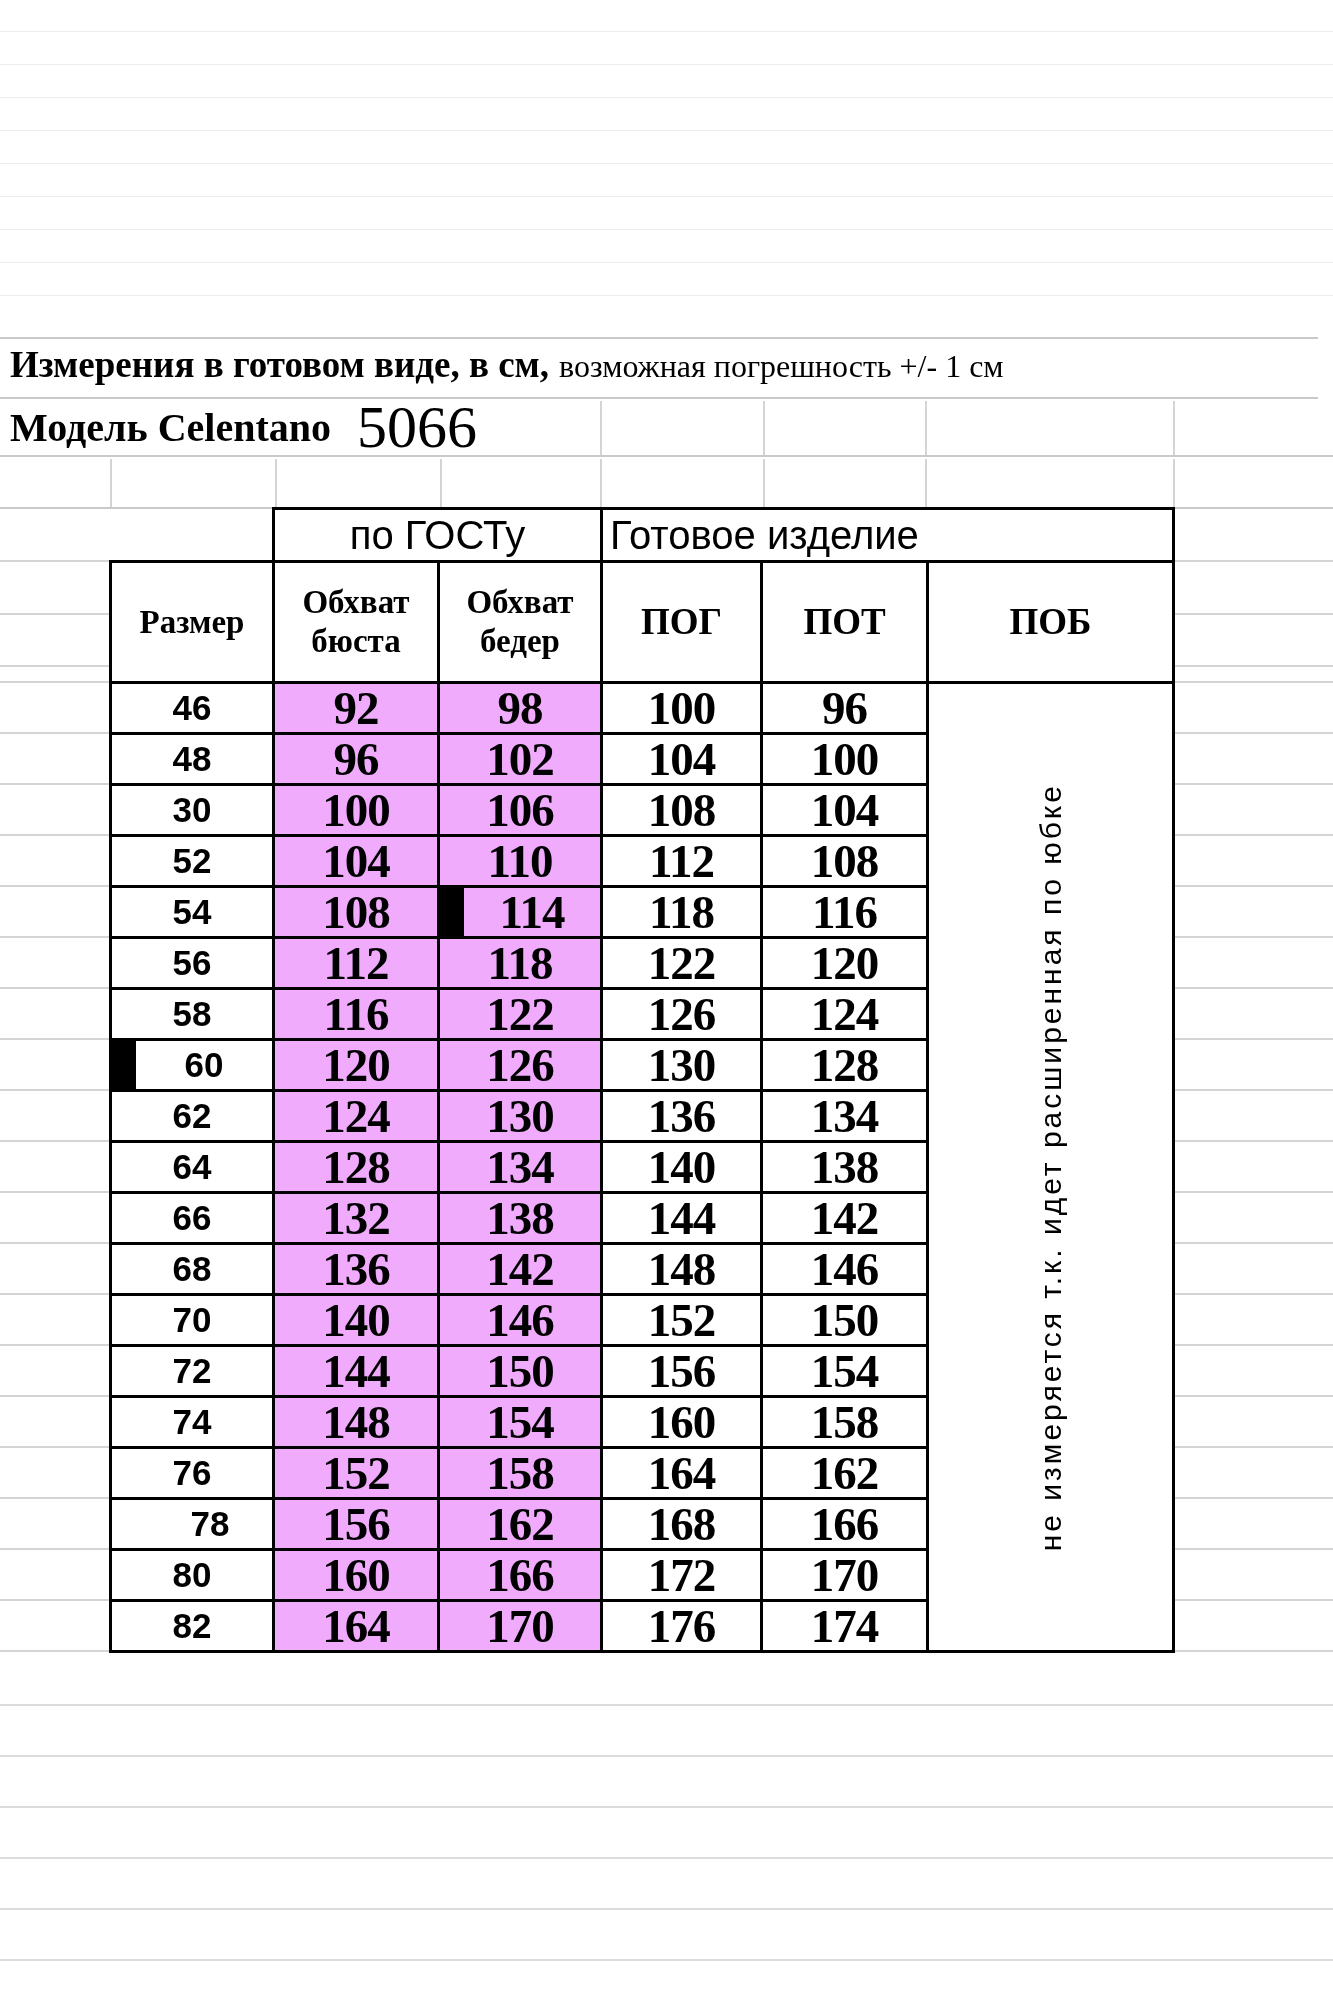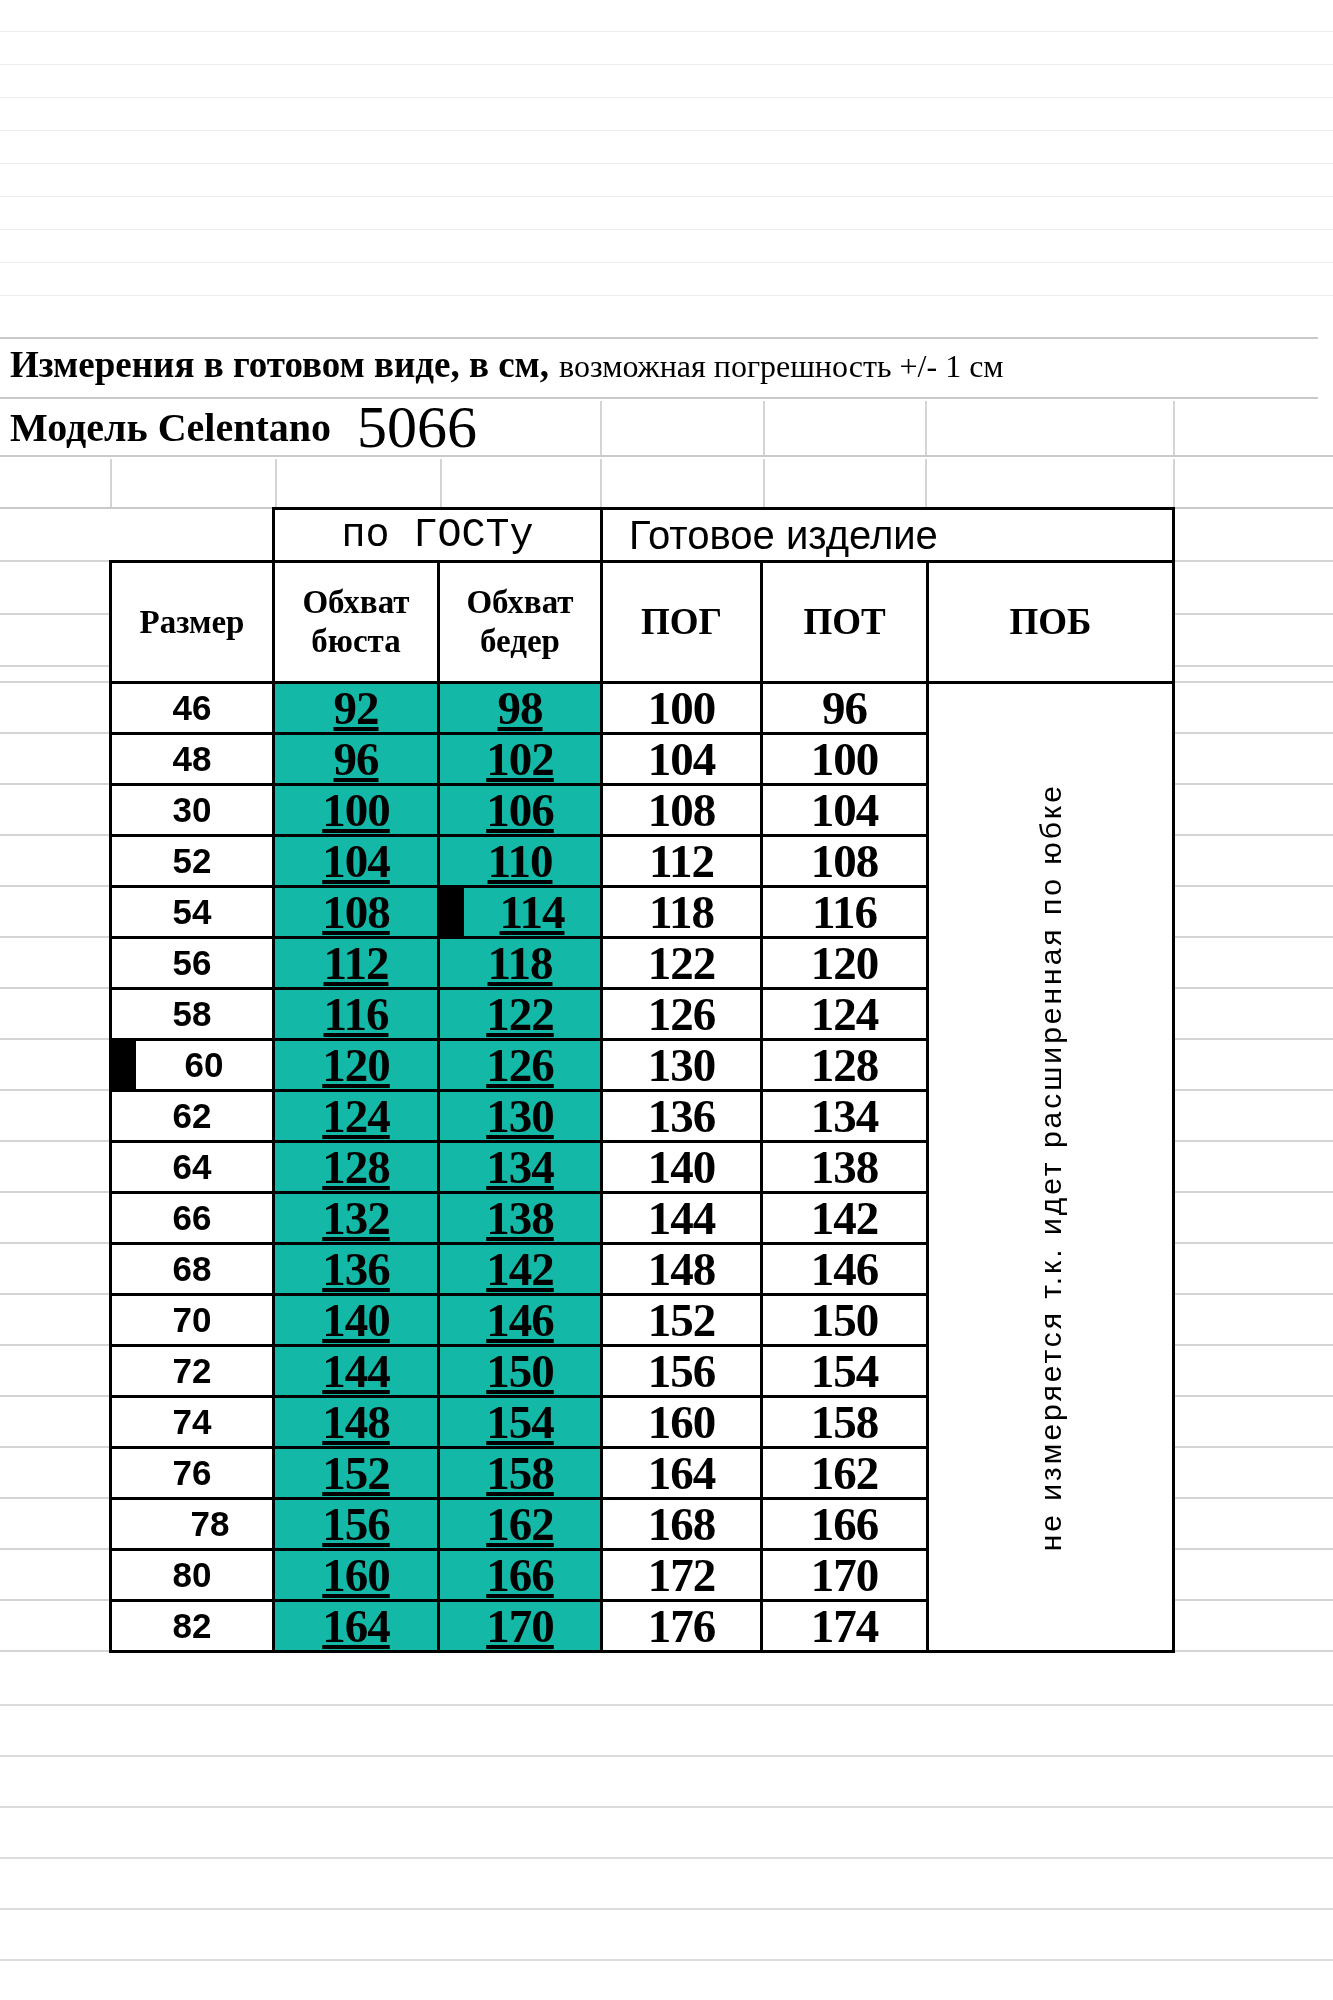--- a/index.html
+++ b/index.html
@@ -43,22 +43,22 @@
   .group-row {
     position:absolute; left:272px; top:507px;
     display:grid; grid-template-columns:325px 569px; gap:3px;
     padding:3px 3px 0 3px; background:#000;
   }
   .gcell {
     height:50px; background:#fff; display:flex; align-items:center;
     font-size:40px; font-weight:400; font-family:"Liberation Sans", sans-serif;
     white-space:nowrap; overflow:hidden;
   }
-  .gc1 { justify-content:center;font-family:Liberation Mono, monospace; }
-  .gc2 { justify-content:flex-start; padding-left:26px; }
+  .gc1 { justify-content:center; }
+  .gc2 { justify-content:flex-start; padding-left:7px; }
 
   
   .main-table {
     position:absolute; left:109px; top:560px;
     display:grid;
     grid-template-columns:160px 162px 160px 157px 163px 243px;
     grid-template-rows:118px repeat(19, 48px);
     gap:3px; padding:3px; background:#000;
   }
   .cell {
@@ -70,21 +70,21 @@
     font-size:33px; text-align:center; line-height:1.18;
   }
   .head-big { font-size:37px; }
   .size-cell {
     font-family:"Liberation Sans", sans-serif; font-weight:700; font-size:35px;
   }
   .data-cell {
     font-family:"Liberation Serif", serif; font-weight:700; font-size:47px;
     letter-spacing:-1px;
   }
-  .blue { background:#14b8a6;text-decoration:underline; }
+  .blue { background:#f0abfc; }
   .pob-cell { background:#fff; }
   .pob-text {
     writing-mode:vertical-rl; transform:rotate(180deg);
     font-family:"Liberation Sans", sans-serif; font-weight:400;
     font-size:30px; letter-spacing:3px; white-space:nowrap; color:#000;
   }
 </style>
 </head>
 <body>
 

